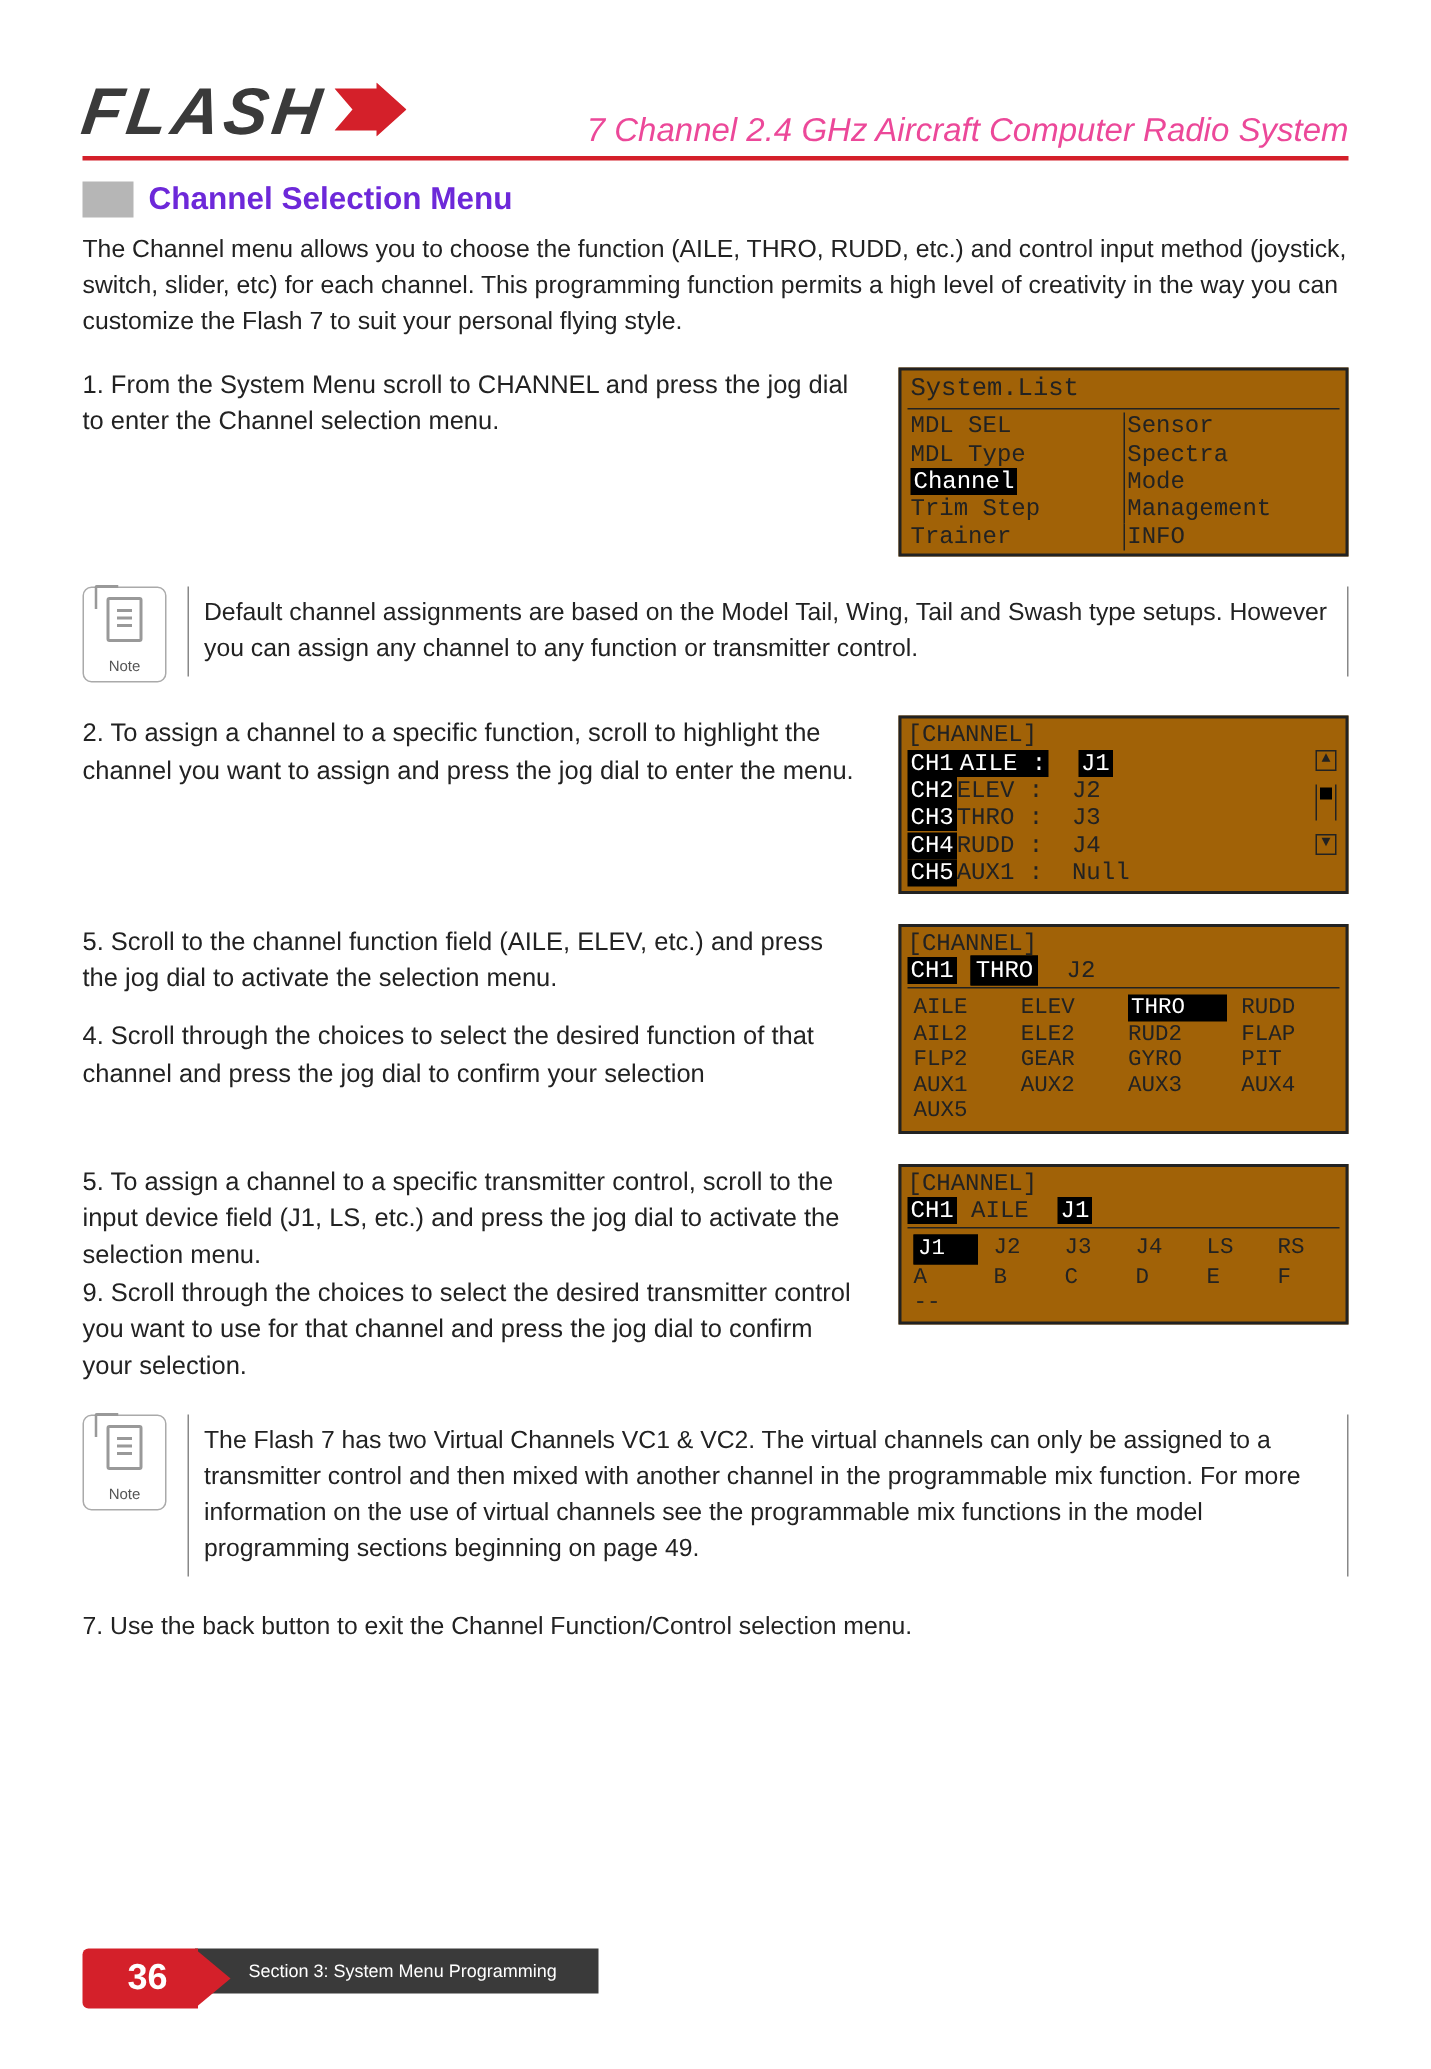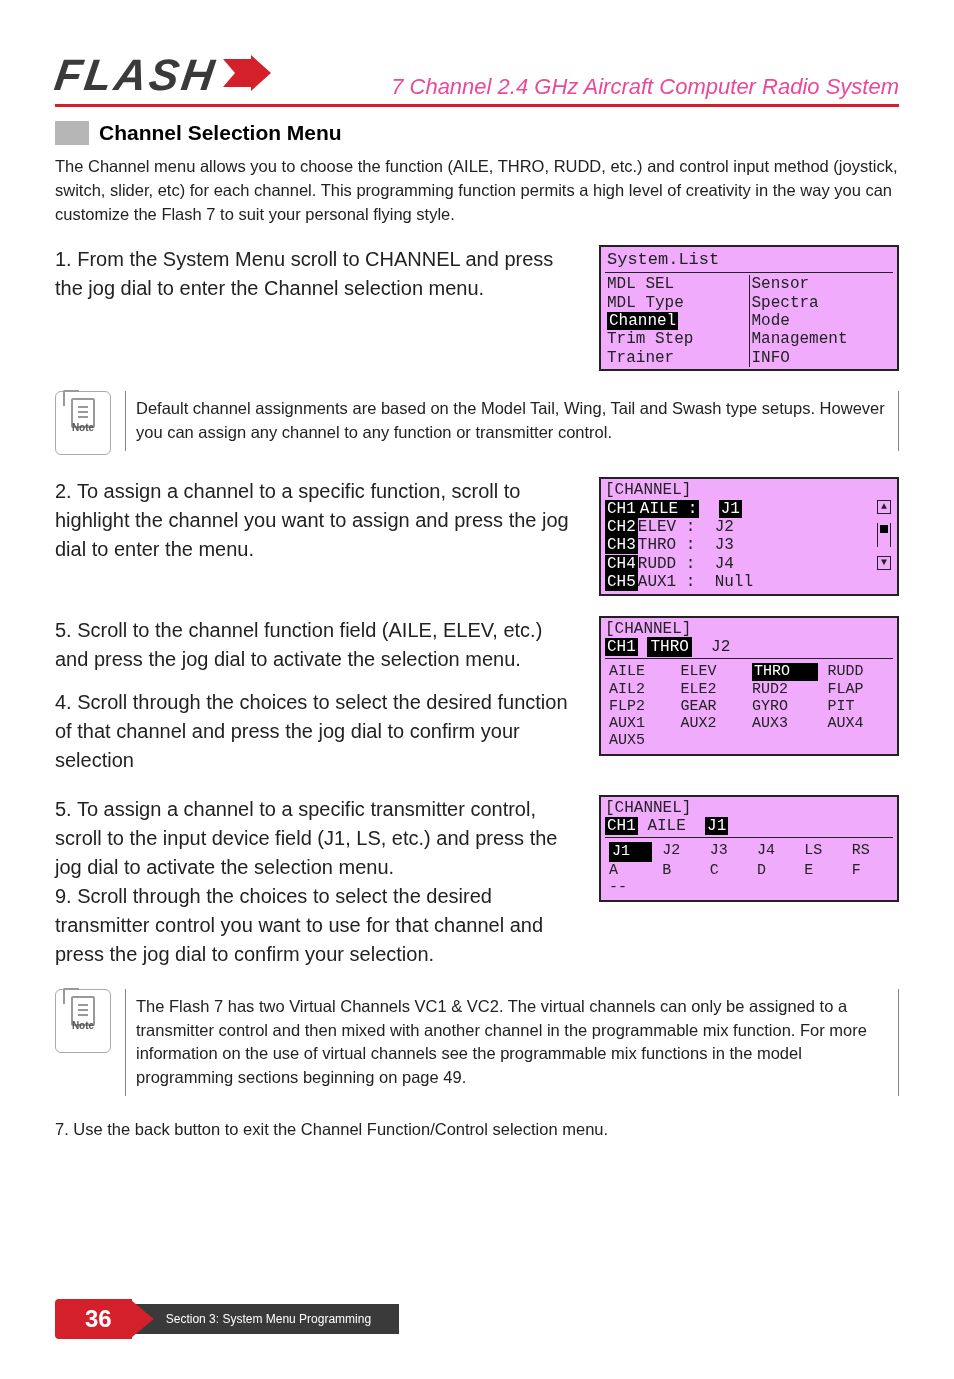--- a/index.html
+++ b/index.html
@@ -13,42 +13,42 @@
     padding: 50px 55px 0 55px;
   }
   .header-row { display: flex; align-items: flex-end; justify-content: space-between; margin-bottom: 4px; }
   .logo { display: flex; align-items: center; gap: 6px; }
   .logo-text { font-family: Impact, "Arial Black", sans-serif; font-style: italic; font-weight: 900; font-size: 44px; letter-spacing: 3px; color: #3a3a3a; transform: skewX(-8deg); }
   .logo-arrow { display:inline-block; }
   .tagline { font-style: italic; font-size: 22px; color: #ec4899; }
   .header-rule { height: 3px; background: #d4202a; margin-bottom: 14px; }
   .section-title-row { display: flex; align-items: center; margin-bottom: 10px; }
   .gray-block { width: 34px; height: 24px; background: #b6b6b6; margin-right: 10px; }
-  .section-title { color: #000000; font-weight: bold; font-size: 21px; }
+  .section-title { color: #6d28d9; font-weight: bold; font-size: 21px; }
   .body-text { font-size: 16.5px; line-height: 1.45; margin-bottom: 18px; }
   .step-row { display: flex; align-items: flex-start; gap: 24px; margin-bottom: 20px; }
-  .step-text { flex: 1; font-size: 20px; line-height: 1.45; }
-  .lcd { border: 2px solid #222; font-family: "Courier New", monospace; font-size: 16px; line-height: 1.15; padding: 2px 4px; white-space: pre; background: #f0abfc; }
+  .step-text { flex: 1; font-size: 17px; line-height: 1.45; }
+  .lcd { border: 2px solid #222; font-family: "Courier New", monospace; font-size: 16px; line-height: 1.15; padding: 2px 4px; white-space: pre; background: #a16207; }
   .lcd-wide { width: 300px; }
   .lcd .inv { background: #000; color: #fff; padding: 0 2px; }
   .lcd .divider { border-bottom: 1px solid #222; margin: 2px 0; }
   .scrollbar { display:flex; flex-direction:column; justify-content:space-between; height:70px; margin-left:auto; margin-right:2px;}
   .sb-arrow { width:14px; height:14px; border:1px solid #222; display:flex; align-items:center; justify-content:center; font-size:10px;}
   .sb-thumb { width:14px; height:24px; border-left:1px solid #222; border-right:1px solid #222; position:relative;}
   .sb-thumb::after{ content:""; position:absolute; top:2px; left:2px; right:2px; height:8px; background:#000;}
   .note-box { display: flex; align-items: flex-start; gap: 14px; margin: 14px 0 22px 0; }
   .note-icon { width: 56px; height: 64px; border: 1.5px solid #aaa; border-radius: 6px; display:flex; flex-direction:column; align-items:center; justify-content:flex-start; padding-top:6px; position:relative; }
   .note-icon-inner { width:24px; height:30px; border:2px solid #999; border-radius:2px; position:relative;}
   .note-icon-inner::before{ content:""; position:absolute; top:-10px; left:-10px; width:14px; height:14px; border:2px solid #999; border-right:none; border-bottom:none; border-radius:2px 0 0 0;}
   .note-icon-inner::after{ content:""; position:absolute; top:6px; left:5px; right:5px; height:2px; background:#999; box-shadow: 0 5px 0 #999, 0 10px 0 #999;}
-  .note-label { font-size:10px; font-weight:bold; color:#555; position:absolute; bottom:21px;}
+  .note-label { font-size:10px; font-weight:normal; color:#555; position:absolute; bottom:4px;}
   .note-text { border-left: 1px solid #888; border-right: 1px solid #888; padding: 6px 10px; font-size: 16.5px; line-height: 1.45; flex:1; }
   .grid4 { display:grid; grid-template-columns: repeat(4, auto); gap:0 10px; font-family:"Courier New",monospace; font-size:15px; padding:2px 4px;}
   .grid6 { display:grid; grid-template-columns: repeat(6, auto); gap:0 10px; font-family:"Courier New",monospace; font-size:15px; padding:2px 4px;}
-  .footer { position: absolute; bottom: 40px; left: 55px; display:flex; align-items:center; }
+  .footer { position: absolute; bottom: 40px; left: 55px; display:flex; align-items:flex-start; }
   .page-badge { background: #d4202a; color: #fff; font-weight: bold; font-size: 24px; padding: 6px 20px 6px 30px; border-radius: 4px 0 0 4px; position:relative;}
   .page-badge::after{ content:""; position:absolute; right:-22px; top:0; bottom:0; width:24px; background:#d4202a; clip-path: polygon(0 0, 100% 50%, 0 100%);}
   .footer-text { background: #3a3a3a; color: #fff; font-size: 12px; padding: 8px 28px 8px 36px; margin-left:-2px;}
 </style>
 </head>
 <body>
 
 <div class="header-row">
   <div class="logo">
     <span class="logo-text">FLASH</span>

